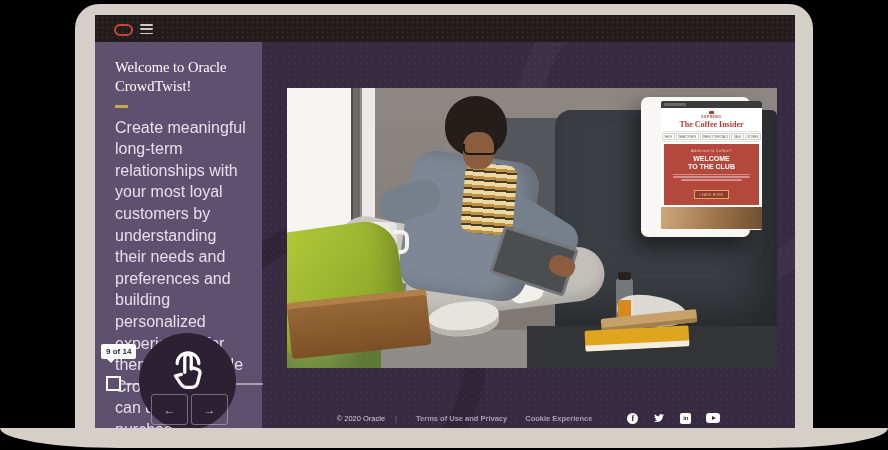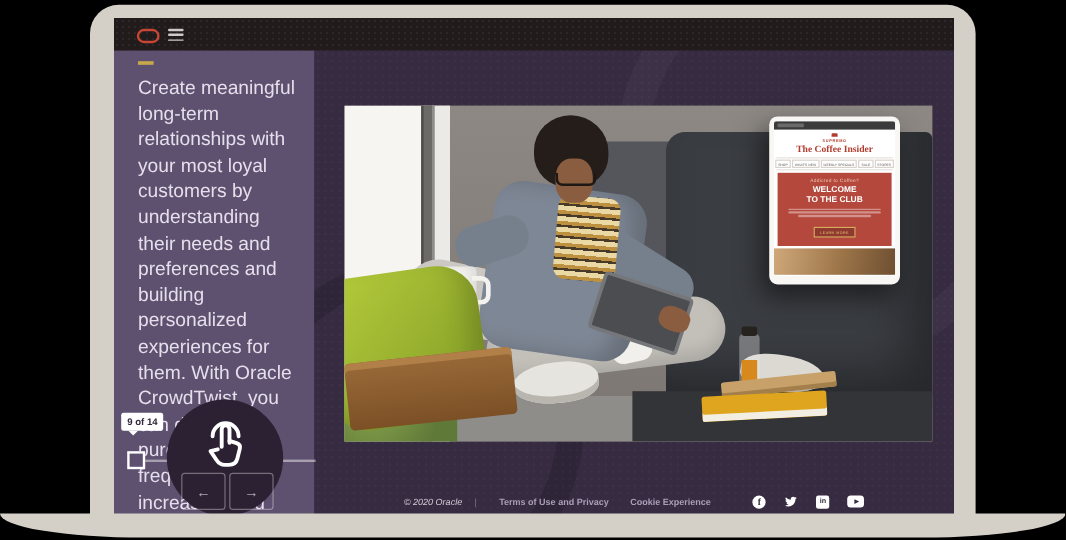--- a/index.html
+++ b/index.html
@@ -99,21 +99,21 @@
   .ph-bottle{left:329px;top:190px;width:17px;height:56px;background:rgba(235,235,235,.35);
      border-radius:4px 4px 3px 3px;}
   .ph-bottle-cap{left:331px;top:184px;width:13px;height:8px;background:#26231f;border-radius:2px;}
   .ph-juice{left:331px;top:212px;width:13px;height:32px;background:#d8891e;border-radius:0 0 3px 3px;}
   .ph-book2{left:314px;top:226px;width:96px;height:13px;background:#c7a169;transform:rotate(-6deg);
      border-radius:2px;box-shadow:inset 0 -4px 0 #a37f4c;}
   .ph-book1{left:298px;top:240px;width:104px;height:21px;background:#dfa51f;transform:rotate(-3deg);
      border-radius:2px;box-shadow:inset 0 -6px 0 #f3eee2;}
   
   .tabdev{position:absolute;left:379px;top:55px;width:109px;height:140px;background:#f8f7f4;
-     border-radius:7px;box-shadow:-6px 10px 22px rgba(0,0,0,.5);padding:4px 4px 7px 4px;
+     border-radius:7px;box-shadow:-6px 10px 22px rgba(0,0,0,.5);padding:4px 4px 7px 20px;
      box-sizing:border-box;z-index:10;}
   .t-screen{width:101px;height:129px;background:#ffffff;overflow:hidden;border-radius:2px;}
   .t-browser{height:7px;background:#3b3b3b;display:flex;align-items:center;padding:0 3px;gap:2px;}
   .t-browser i{width:22px;height:3px;background:#6a6a6a;border-radius:1px;}
   .t-logo{margin-top:3px;text-align:center;font-size:3.2px;font-weight:bold;letter-spacing:.6px;
           color:#b23c2e;}
   .t-logo::before{content:"";display:block;width:5px;height:3px;margin:0 auto 1px;background:#b23c2e;
           border-radius:1px 1px 0 0;}
   .t-title{text-align:center;font-family:"Liberation Serif",serif;font-weight:bold;font-size:8px;
            color:#b23c2e;margin:1px 0 2px;}
@@ -141,21 +141,21 @@
             background:#2b2133;z-index:37;display:flex;align-items:flex-start;justify-content:center;}
   .pg-circle svg{margin-top:10px;}
   .pg-btn{position:absolute;width:35px;height:29px;border:1px solid rgba(255,255,255,.35);
           border-radius:3px;color:rgba(255,255,255,.6);display:flex;align-items:center;
           justify-content:center;font-size:12px;z-index:39;cursor:pointer;background:transparent;}
   .pg-prev{left:56px;top:379px;}
   .pg-next{left:96px;top:379px;}
   
   .site-footer{position:absolute;left:0;right:0;bottom:6px;display:flex;align-items:center;
                justify-content:center;font-size:7.5px;z-index:20;}
-  .f-copy{color:#d3ccd8;font-style:italic;}
+  .f-copy{color:#d3ccd8;}
   .f-pipe{color:#7d7191;margin:0 10px;}
   .f-link{color:#a99fb7;margin:0 9px;cursor:pointer;font-weight:bold;}
   .f-social{display:flex;align-items:center;gap:15px;margin-left:26px;}
   .ic{display:flex;align-items:center;justify-content:center;cursor:pointer;}
   .ic-fb{width:11px;height:11px;border-radius:50%;background:#fff;color:#362b41;
          font-family:"Liberation Serif",serif;font-weight:bold;font-size:8px;}
   .ic-li{width:11px;height:11px;border-radius:2px;background:#fff;color:#362b41;
          font-weight:bold;font-size:6px;}
   .ic-yt{width:14px;height:10px;border-radius:3px;background:#fff;}
   .ic-yt i{display:block;width:0;height:0;border-left:4px solid #362b41;
@@ -173,20 +173,21 @@
     <div class="topbar">
       <span class="oracle-logo"></span>
       <span class="hamburger">
         <span></span>
           <span></span>
           <span></span>
       </span>
     </div>
 
     <div class="sidebar">
+      <div class="sidebar-title">Welcome to Oracle CrowdTwist!</div>
       <div class="sidebar-divider"></div>
       <div class="sidebar-body">Create meaningful long-term relationships with your most loyal customers by understanding their needs and preferences and building personalized experiences for them. With Oracle CrowdTwist, you can drive purchase frequency, increase brand value, and deepen customer relationships.</div>
     </div>
 
     <div class="main">
       <div class="swirl-a"></div>
       <div class="swirl-b"></div>
 
       <div class="photo">
         <div class="ph ph-window"></div>

